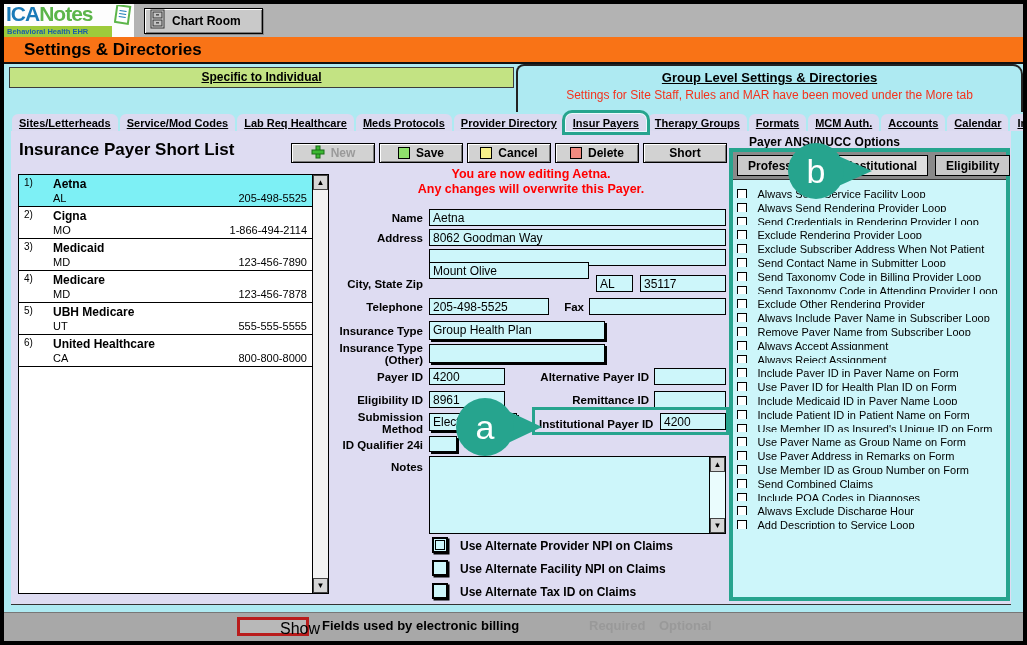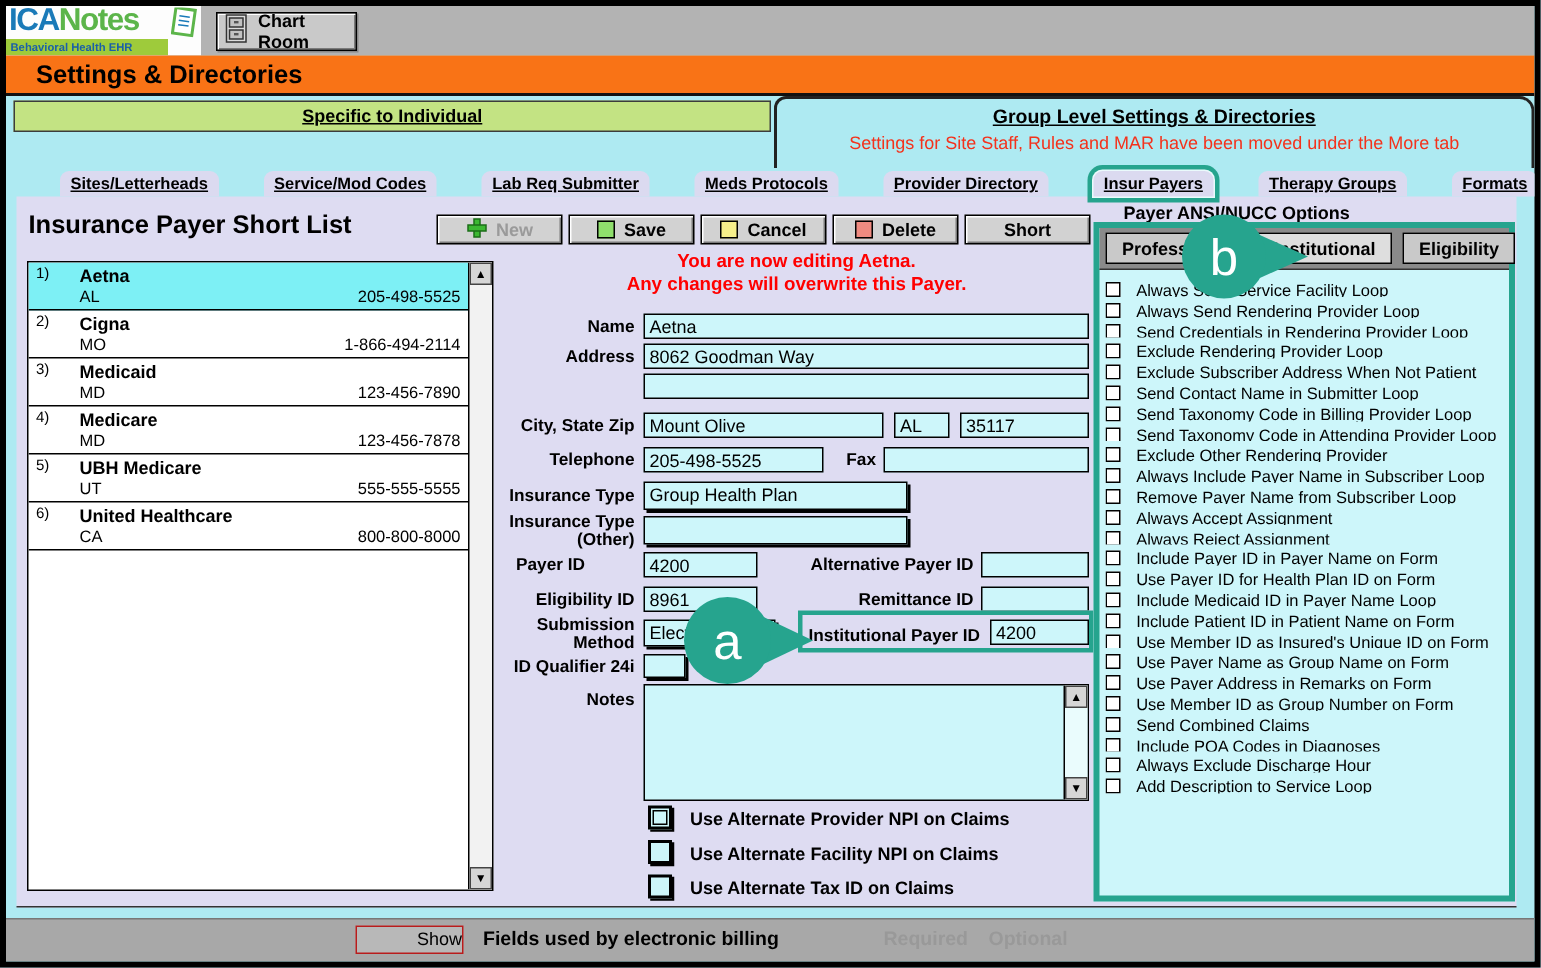--- a/index.html
+++ b/index.html
@@ -12,21 +12,21 @@
        border:4px solid #000; overflow:hidden;}
 
   
   .topbar{position:absolute; left:0; top:0; width:1019px; height:33px; background:#b3b3b3;}
   .logo{position:absolute; left:0; top:0; width:130px; height:33px; background:#fdfdfd; overflow:hidden;}
   .logo-line{position:absolute; left:2px; top:-2px; font-weight:bold; font-size:21px; letter-spacing:-1px;}
   .logo-ica{color:#1a7ab8;} .logo-notes{color:#5cb54a;}
   .logo-pad{position:absolute; right:2px; top:1px;}
   .logo-tag{position:absolute; left:0; bottom:0; width:108px; height:11px; background:#9ecb3b;
             color:#1a5fa8; font-size:7.5px; font-weight:bold; padding-left:3px; line-height:11px;}
-  .chart-room{position:absolute; left:140px; top:4px; width:94px; height:26px; background:#c9c9c9;
+  .chart-room{position:absolute; left:140px; top:4px; width:119px; height:26px; background:#c9c9c9;
               border:1px solid #000; box-shadow:inset 1px 1px 0 #fff, inset -1px -1px 0 #7a7a7a, 1px 1px 0 #888;
               display:flex; align-items:center; gap:5px; padding-left:5px; cursor:pointer;}
   .chart-room span.lbl{font-weight:bold; font-size:12px; color:#000;}
 
   
   .titlebar{position:absolute; left:0; top:33px; width:1019px; height:27px; background:#f97316;
             border-bottom:2px solid #111;}
   .titlebar .t{position:absolute; left:20px; top:3px; font-size:17px; font-weight:bold; color:#000;}
 
   
@@ -35,21 +35,21 @@
             text-decoration:underline; line-height:19px; cursor:pointer;}
   .tab-group{position:absolute; left:512px; top:60px; width:507px; height:48px; background:var(--pagecyan);
             border:2px solid #222; border-bottom:none; border-radius:8px 10px 0 0; text-align:center; cursor:pointer;}
   .tab-group .g-title{font-size:13px; font-weight:bold; text-decoration:underline; margin-top:4px;}
   .tab-group .g-note{font-size:12px; color:#f4321c; margin-top:3px;}
 
   
   .nav-tabs{position:absolute; left:8px; top:105px; width:1010px; height:22px; display:flex;
             align-items:flex-end; gap:2px;}
   .nav-tab{background:var(--tablav); border-radius:6px 6px 0 0; padding:3px 7px 2px 7px;
-           font-size:11px; font-weight:bold; text-decoration:underline; white-space:nowrap; cursor:pointer;margin-left:28px;}
+           font-size:11px; font-weight:bold; text-decoration:underline; white-space:nowrap; cursor:pointer;}
   .nav-tab.highlight{box-shadow:0 0 0 1px #eafafc, 0 0 0 4px var(--accent); position:relative; z-index:5;}
 
   
   .main-panel{position:absolute; left:7px; top:127px; width:1000px; height:474px; background:var(--lav);
               border-bottom:1px solid #333;}
 
   .list-title{position:absolute; left:8px; top:9px; font-size:17px; font-weight:bold;}
 
   
   .toolbar{position:absolute; left:280px; top:12px; display:flex; gap:4px;}
@@ -111,21 +111,21 @@
   .ansi-opts{position:absolute; left:4px; top:32px; right:2px;}
   .opt-row{height:13.8px; white-space:nowrap; overflow:hidden; cursor:pointer;}
   .opt-box{display:inline-block; width:10px; height:10px; background:#fff; border:1px solid #000;
            margin-right:6px; vertical-align:-1px;}
   .opt-lbl{font-size:11px; color:#000;}
 
   
   .footer{position:absolute; left:0; top:608px; width:1019px; height:29px; background:#a8a8a8;
           border-top:1px solid #777;}
   .show-btn{position:absolute; left:233px; top:4px; width:72px; height:19px; background:#b8b8b8;
-            border:1px solid #b91c1c; font-size:12px; text-align:center; line-height:17px; cursor:pointer;padding-left:40px;}
+            border:3px solid #b91c1c; font-size:16px; text-align:center; line-height:17px; cursor:pointer;padding-left:40px;}
   .foot-text{position:absolute; left:318px; top:5px; font-size:13px; font-weight:bold;}
   .foot-req{position:absolute; left:585px; top:5px; font-size:13px; font-weight:bold; color:#999;}
   .foot-opt{position:absolute; left:655px; top:5px; font-size:13px; font-weight:bold; color:#999;}
 
   
   .callout{position:absolute; z-index:50; pointer-events:none;}
 </style>
 </head>
 <body>
 
@@ -169,21 +169,21 @@
     <div class="g-title">Group Level Settings &amp; Directories</div>
     <div class="g-note">Settings for Site Staff, Rules and MAR have been moved under the More tab</div>
   </div>
 
   <div class="nav-tabs">
 
       <span class="nav-tab">Sites/Letterheads</span>
 
       <span class="nav-tab">Service/Mod Codes</span>
 
-      <span class="nav-tab">Lab Req Submitter</span>
+      <span class="nav-tab">Lab Req Healthcare</span>
 
       <span class="nav-tab">Meds Protocols</span>
 
       <span class="nav-tab">Provider Directory</span>
 
       <span class="nav-tab highlight">Insur Payers</span>
 
       <span class="nav-tab">Therapy Groups</span>
 
       <span class="nav-tab">Formats</span>
@@ -285,36 +285,36 @@
     </div>
 
     <div class="flabel" style="left:300px; top:81px; width:112px;">Name</div>
     <div class="fld" style="left:418px; top:78px; width:297px;">Aetna</div>
 
     <div class="flabel" style="left:300px; top:101px; width:112px;">Address</div>
     <div class="fld" style="left:418px; top:98px; width:297px;">8062 Goodman Way</div>
     <div class="fld" style="left:418px; top:118px; width:297px;"></div>
 
     <div class="flabel" style="left:300px; top:147px; width:112px;">City, State  Zip</div>
-    <div class="fld" style="left:418px; top:144px; width:160px;">Mount Olive</div>
+    <div class="fld" style="left:418px; top:131px; width:160px;">Mount Olive</div>
     <div class="fld" style="left:585px; top:144px; width:37px;">AL</div>
     <div class="fld" style="left:629px; top:144px; width:86px;">35117</div>
 
     <div class="flabel" style="left:300px; top:170px; width:112px;">Telephone</div>
     <div class="fld" style="left:418px; top:167px; width:120px;">205-498-5525</div>
     <div class="flabel" style="left:543px; top:170px; width:30px;">Fax</div>
     <div class="fld" style="left:578px; top:167px; width:137px;"></div>
 
     <div class="flabel" style="left:300px; top:194px; width:112px;">Insurance Type</div>
     <div class="fld fld3d" style="left:418px; top:190px; width:176px; height:19px;">Group Health Plan</div>
 
     <div class="flabel" style="left:312px; top:211px; width:100px;">Insurance Type (Other)</div>
     <div class="fld fld3d" style="left:418px; top:213px; width:176px; height:19px;"></div>
 
-    <div class="flabel" style="left:300px; top:240px; width:112px;text-align:center;">Payer ID</div>
+    <div class="flabel" style="left:300px; top:240px; width:112px;">Payer ID</div>
     <div class="fld" style="left:418px; top:237px; width:76px;">4200</div>
     <div class="flabel" style="left:498px; top:240px; width:140px;">Alternative Payer ID</div>
     <div class="fld" style="left:643px; top:237px; width:72px;"></div>
 
     <div class="flabel" style="left:300px; top:263px; width:112px;">Eligibility ID</div>
     <div class="fld" style="left:418px; top:260px; width:76px;">8961</div>
     <div class="flabel" style="left:498px; top:263px; width:140px;">Remittance ID</div>
     <div class="fld" style="left:643px; top:260px; width:72px;"></div>
 
     <div class="flabel" style="left:312px; top:280px; width:100px;">Submission Method</div>

